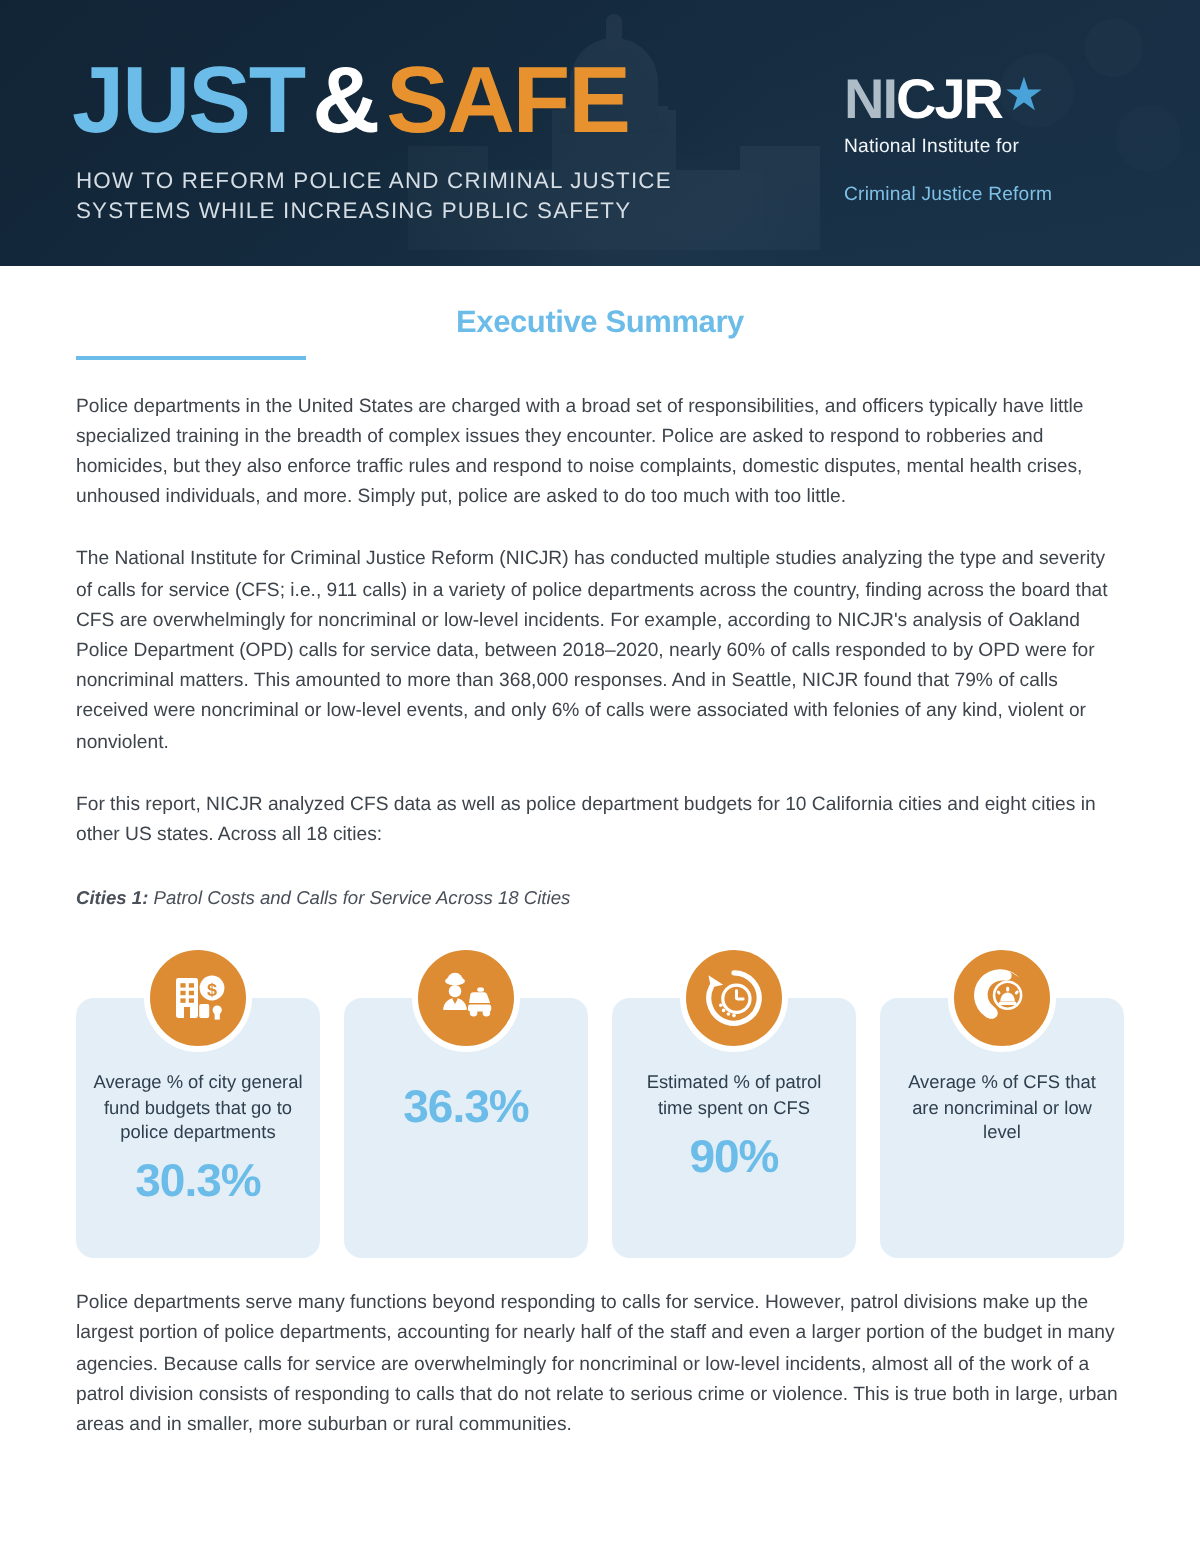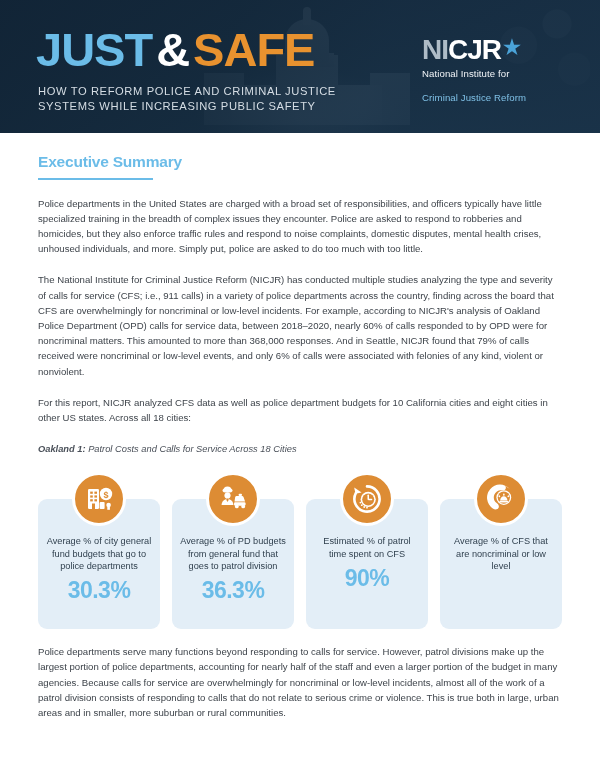--- a/index.html
+++ b/index.html
@@ -165,20 +165,21 @@
   
   .page {
     padding: 0 38px;
   }
   .section-title {
     margin: 20px 0 0 0;
     font-size: 15.5px;
     font-weight: bold;
     color: #6bbce8;
     letter-spacing: -.2px;
+    text-align: center;
   }
   .title-rule {
     margin-top: 7px;
     width: 115px;
     height: 1.5px;
     background: #6bbce8;
   }
   p.body-text {
     margin: 16px 0 0 0;
     font-size: 9.6px;
@@ -287,21 +288,21 @@
 
 <div class="page">
 
   <h1 class="section-title">Executive Summary</h1>
   <div class="title-rule"></div>
 
   <p class="body-text">Police departments in the United States are charged with a broad set of responsibilities, and officers typically have little specialized training in the breadth of complex issues they encounter. Police are asked to respond to robberies and homicides, but they also enforce traffic rules and respond to noise complaints, domestic disputes, mental health crises, unhoused individuals, and more. Simply put, police are asked to do too much with too little.</p>
   <p class="body-text">The National Institute for Criminal Justice Reform (NICJR) has conducted multiple studies analyzing the type and severity of calls for service (CFS; i.e., 911 calls) in a variety of police departments across the country, finding across the board that CFS are overwhelmingly for noncriminal or low-level incidents. For example, according to NICJR's analysis of Oakland Police Department (OPD) calls for service data, between 2018–2020, nearly 60% of calls responded to by OPD were for noncriminal matters. This amounted to more than 368,000 responses. And in Seattle, NICJR found that 79% of calls received were noncriminal or low-level events, and only 6% of calls were associated with felonies of any kind, violent or nonviolent.</p>
   <p class="body-text">For this report, NICJR analyzed CFS data as well as police department budgets for 10 California cities and eight cities in other US states. Across all 18 cities:</p>
 
-  <p class="fig-caption"><b>Oakland 1:</b><span> Patrol Costs and Calls for Service Across 18 Cities</span></p>
+  <p class="fig-caption"><b>Cities 1:</b><span> Patrol Costs and Calls for Service Across 18 Cities</span></p>
 
   <div class="cards">
 
     <div class="card">
       <div class="card-icon">
         <svg width="32" height="32" viewBox="0 0 32 32" fill="#ffffff">
           <rect x="5" y="6" width="11" height="20" rx="1.2"></rect>
           <rect x="7.2" y="8.6" width="2.6" height="2.2" fill="#dd8c34"></rect>
           <rect x="11.4" y="8.6" width="2.6" height="2.2" fill="#dd8c34"></rect>
           <rect x="7.2" y="12.4" width="2.6" height="2.2" fill="#dd8c34"></rect>
@@ -328,21 +329,20 @@
           <circle cx="10.5" cy="12.6" r="3.1"></circle>
           <path d="M4.6 22c0-3.4 2.6-6 5.9-6s5.9 2.6 5.9 6z"></path>
           <path d="M9.1 16.4l1.4 2.6 1.4-2.6-1.4-.8z" fill="#dd8c34"></path>
           <path d="M17.5 18.5h10.6l-1.6-4.4a1.6 1.6 0 0 0-1.5-1h-5.4a1.6 1.6 0 0 0-1.4.9z"></path>
           <rect x="17" y="19.3" width="11.6" height="3.4" rx="1.1"></rect>
           <circle cx="19.8" cy="23.4" r="1.9"></circle>
           <circle cx="26.2" cy="23.4" r="1.9"></circle>
           <rect x="21.6" y="10.8" width="3.4" height="2.1" rx=".9"></rect>
         </svg>
       </div>
-      <div class="card-label">Average % of PD budgets from general fund that goes to patrol division</div>
       <div class="card-value">36.3%</div>
     </div>
 
     <div class="card">
       <div class="card-icon">
         <svg width="32" height="32" viewBox="0 0 32 32">
           <path d="M16 3.4a12.6 12.6 0 1 1-11.2 6.8" fill="none" stroke="#ffffff" stroke-width="2.6" stroke-linecap="round"></path>
           <path d="M3.2 4.6l1.3 6.2 6.1-1.4z" fill="#ffffff"></path>
           <circle cx="17.2" cy="16.4" r="7.6" fill="#ffffff"></circle>
           <circle cx="17.2" cy="16.4" r="6" fill="#dd8c34"></circle>

